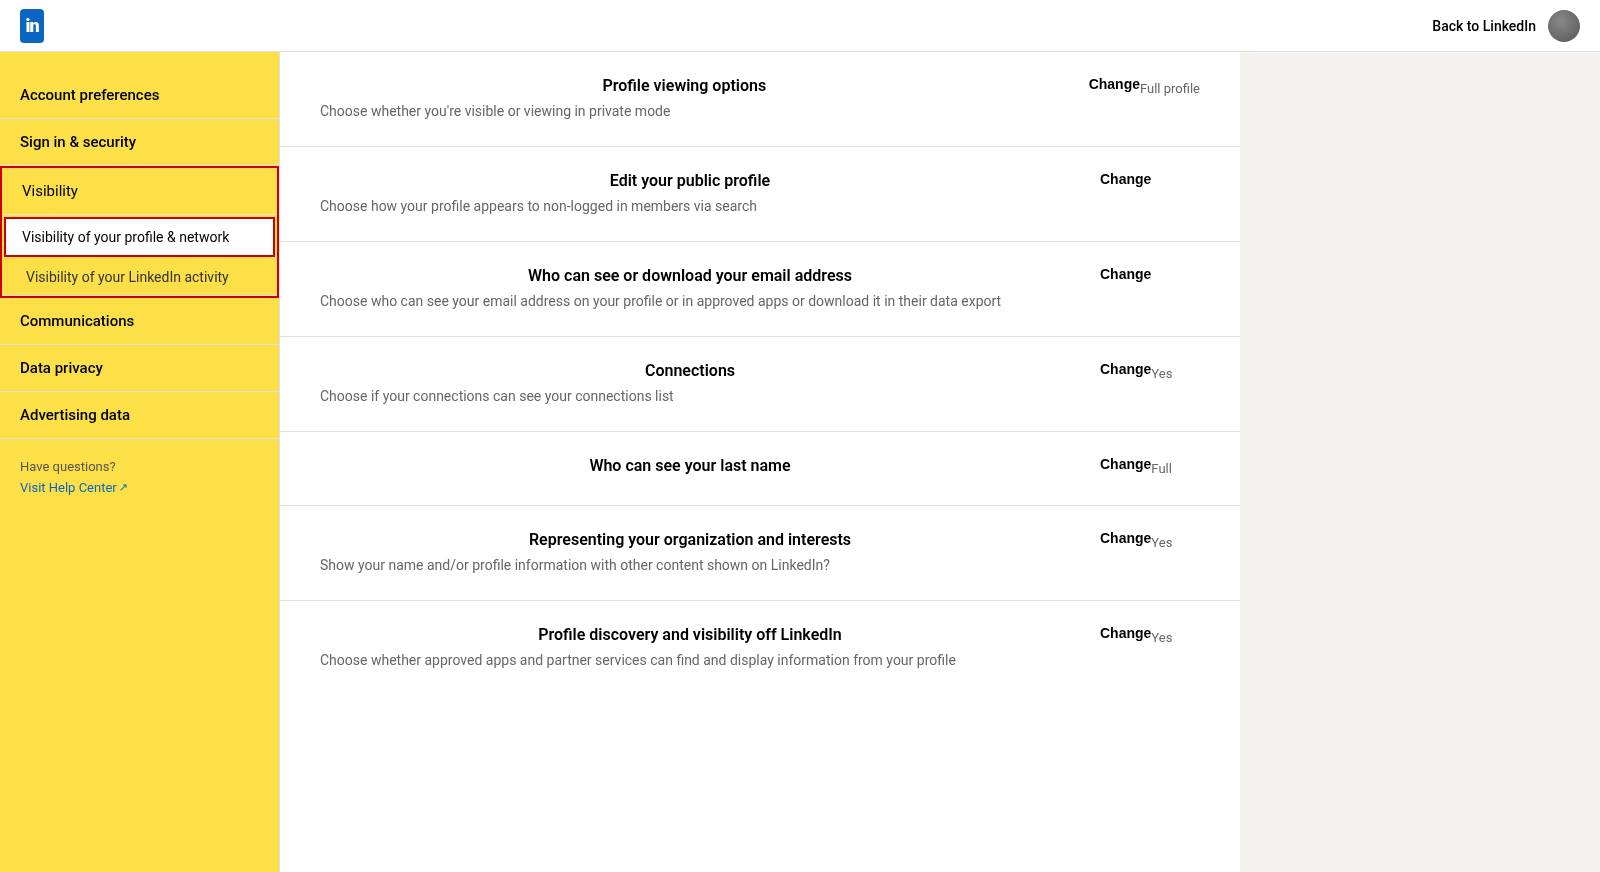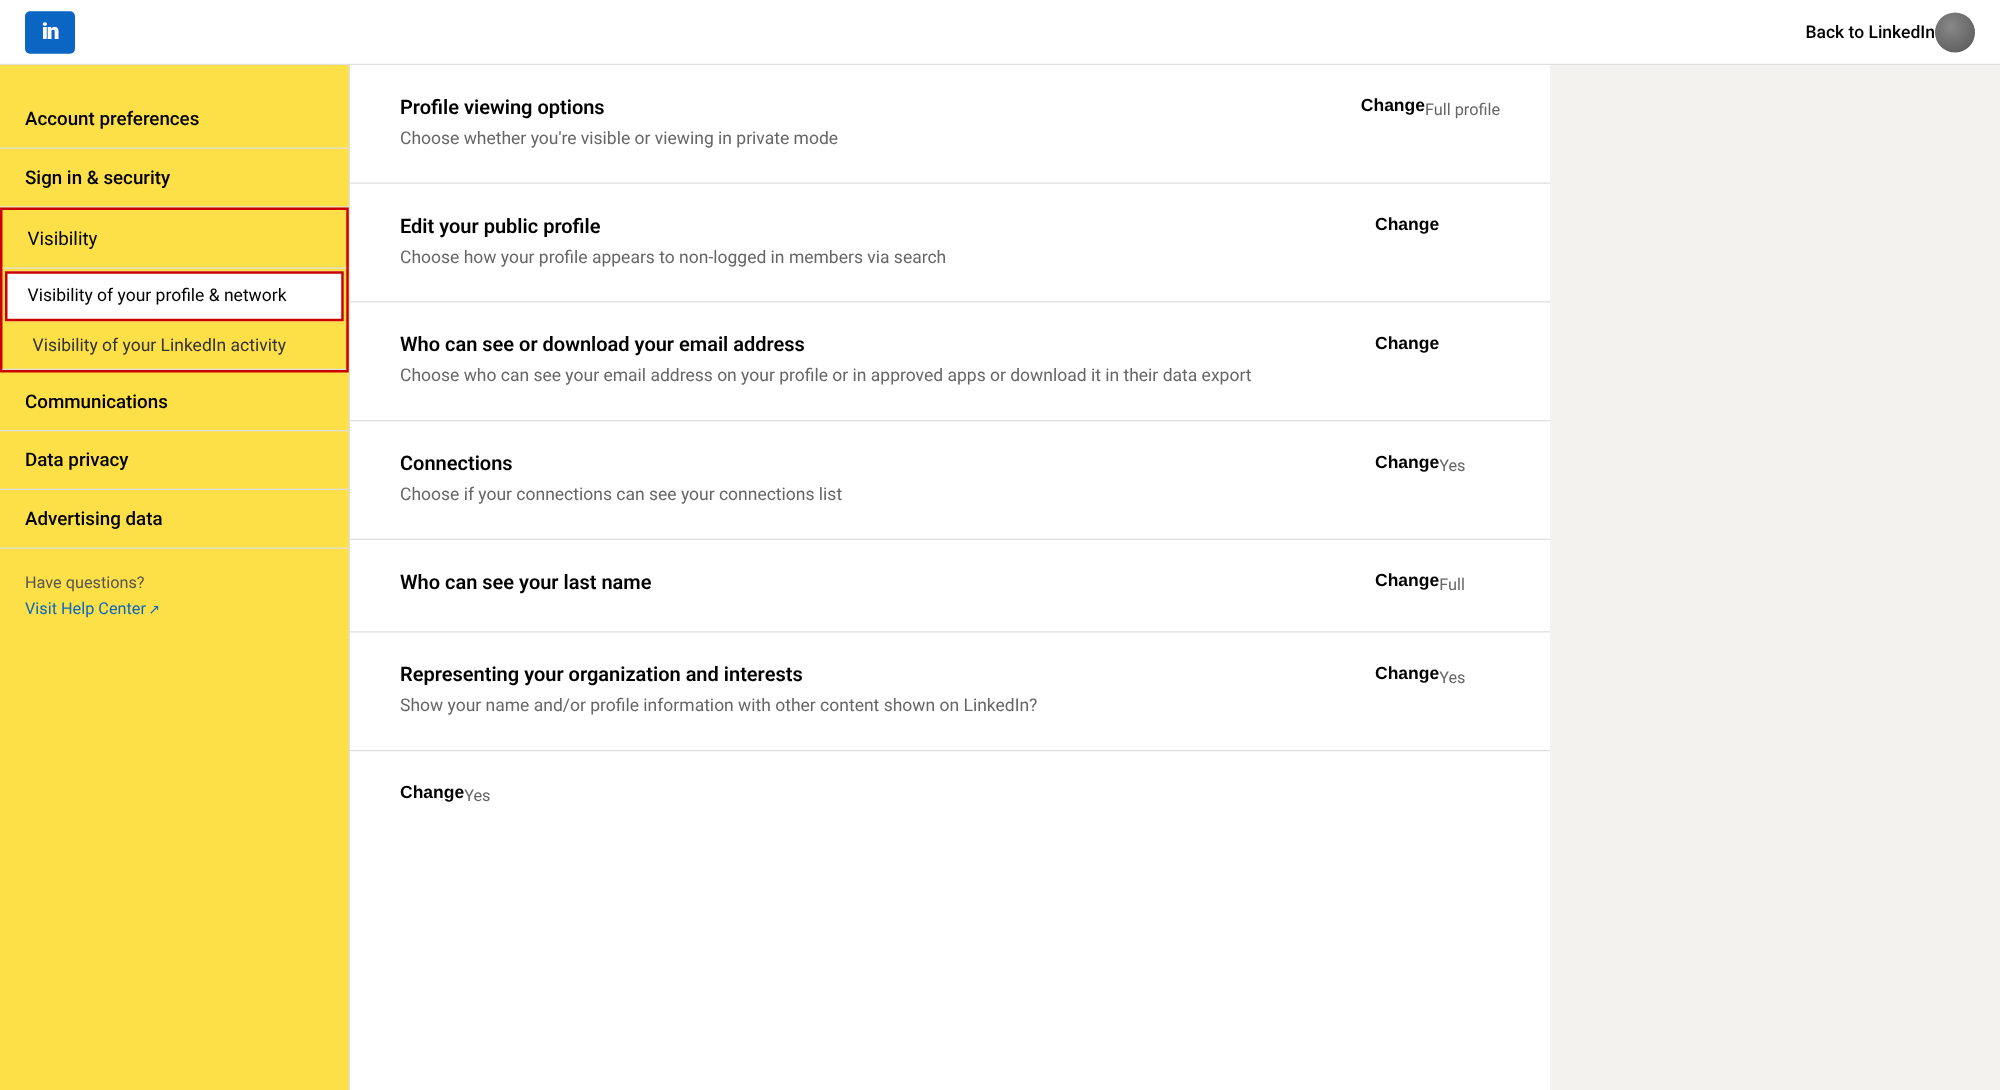--- a/index.html
+++ b/index.html
@@ -23,35 +23,36 @@
       top: 0;
       left: 0;
       right: 0;
       z-index: 100;
     }
     .header-left {
       display: flex;
       align-items: center;
     }
     .linkedin-logo {
-      width: 40px;
+      width: 24px;
       height: 34px;
       background: #0a66c2;
       border-radius: 4px;
       display: flex;
       align-items: center;
       justify-content: center;
       color: #fff;
       font-weight: 900;
       font-size: 18px;
       letter-spacing: -1px;
     }
     .header-right {
       display: flex;
       align-items: center;
+      gap: 12px;
     }
     .back-to-linkedin {
       font-size: 14px;
       color: #000;
       font-weight: 500;
       cursor: pointer;
     }
     .avatar {
       width: 32px;
       height: 32px;
@@ -148,20 +149,21 @@
     }
     .settings-row-left {
       flex: 1;
       padding-right: 40px;
     }
     .settings-row-title {
       font-size: 16px;
       font-weight: 600;
       color: #000;
       margin-bottom: 6px;
+      text-align: center;
     }
     .settings-row-desc {
       font-size: 14px;
       color: #666;
       line-height: 1.5;
     }
     .settings-row-right {
       display: flex;
       flex-direction: row;
       align-items: flex-end;
@@ -314,20 +316,24 @@
         <div class="settings-row-title">Representing your organization and interests</div>
         <div class="settings-row-desc">Show your name and/or profile information with other content shown on LinkedIn?</div>
       </div>
       <div class="settings-row-right">
         <button class="change-btn">Change</button>
         <span class="value-label">Yes</span>
       </div>
     </div>
 
     <div class="settings-row">
+      <div class="settings-row-left">
+        <div class="settings-row-title">Profile discovery and visibility off LinkedIn</div>
+        <div class="settings-row-desc">Choose whether approved apps and partner services can find and display information from your profile</div>
+      </div>
       <div class="settings-row-right">
         <button class="change-btn">Change</button>
         <span class="value-label">Yes</span>
       </div>
     </div>
 
   </main>
 
   <div class="right-panel"></div>
 

